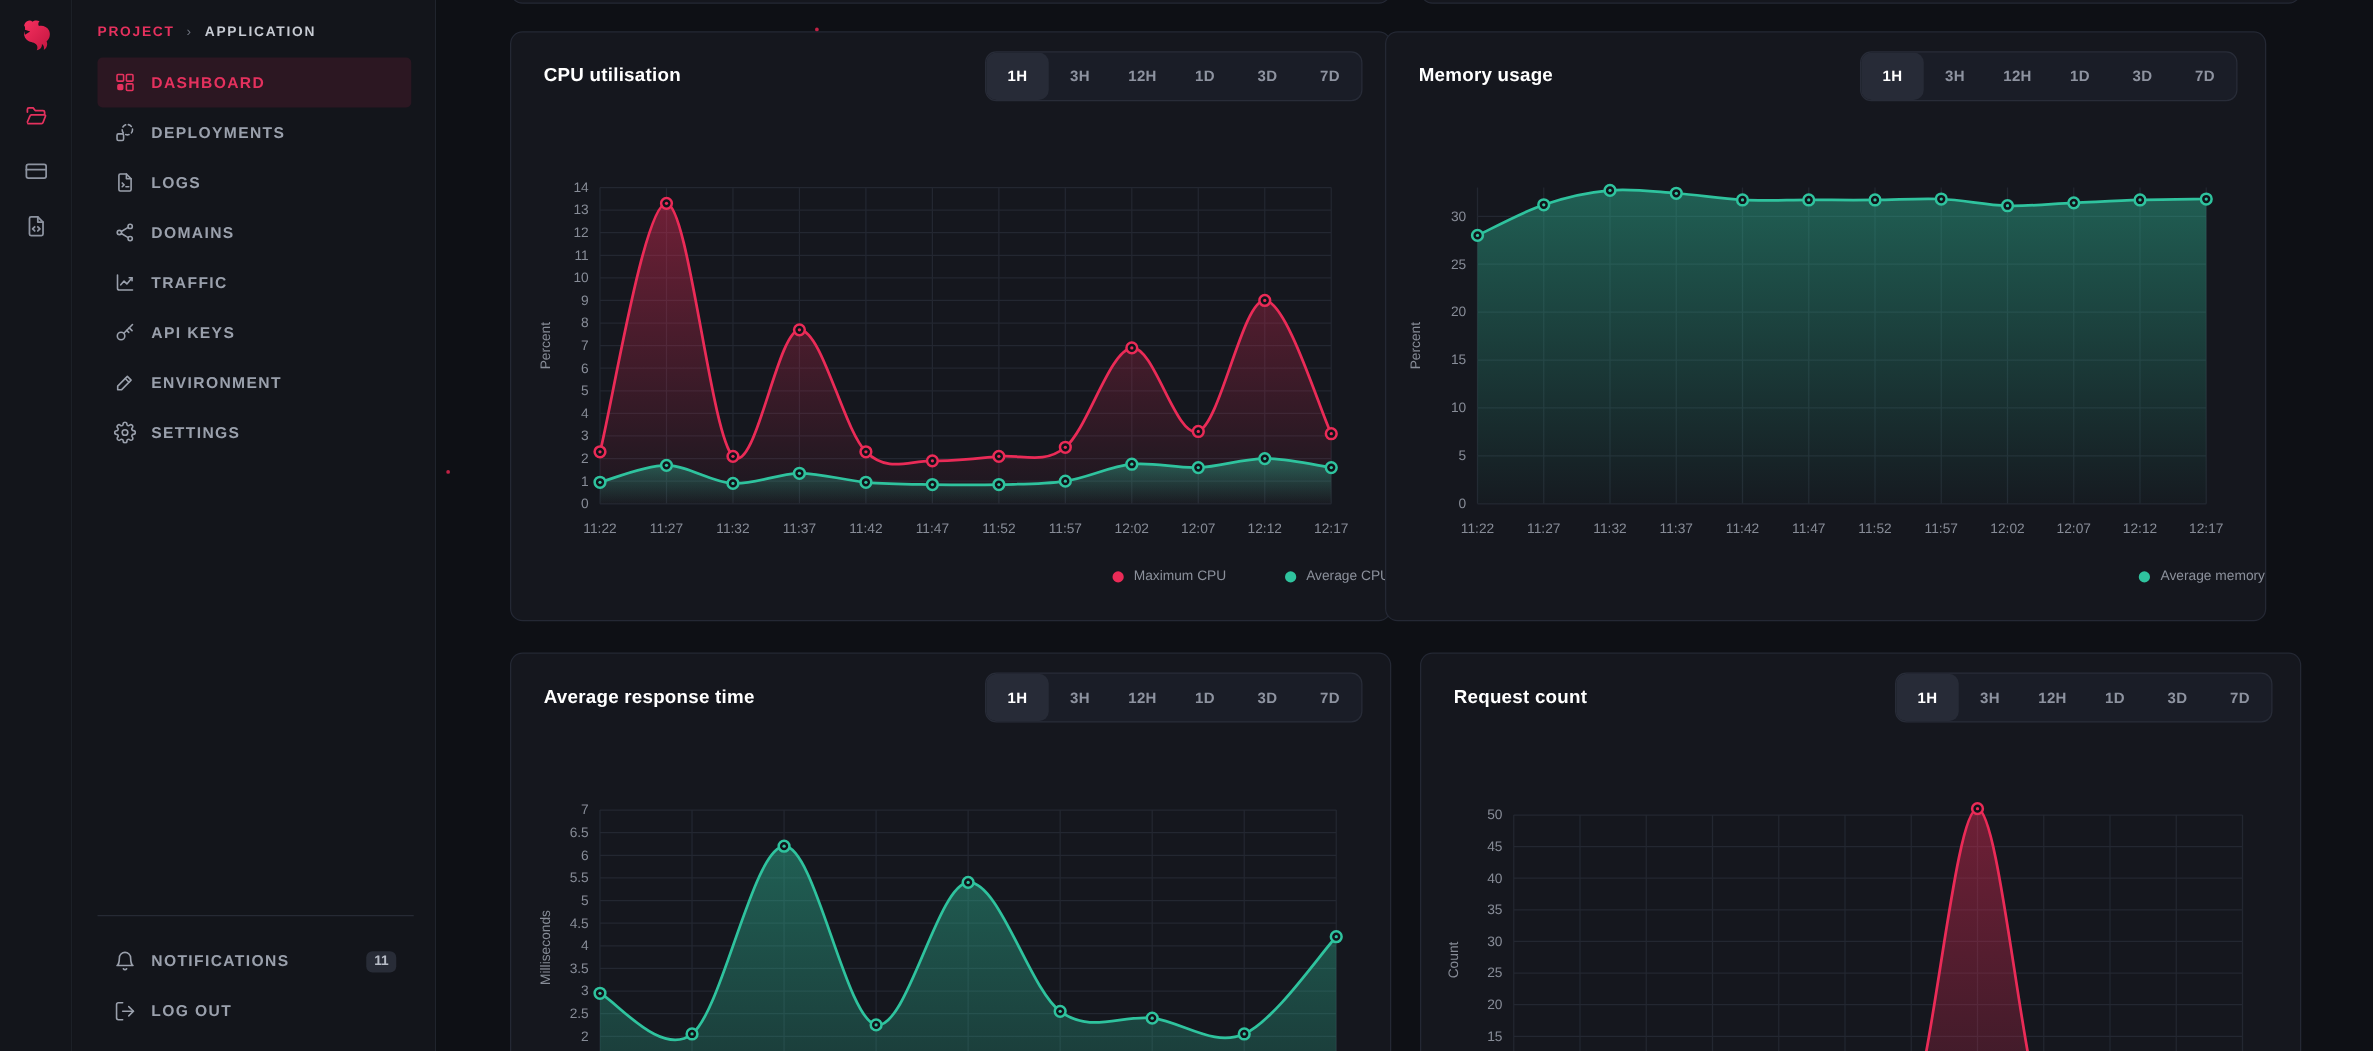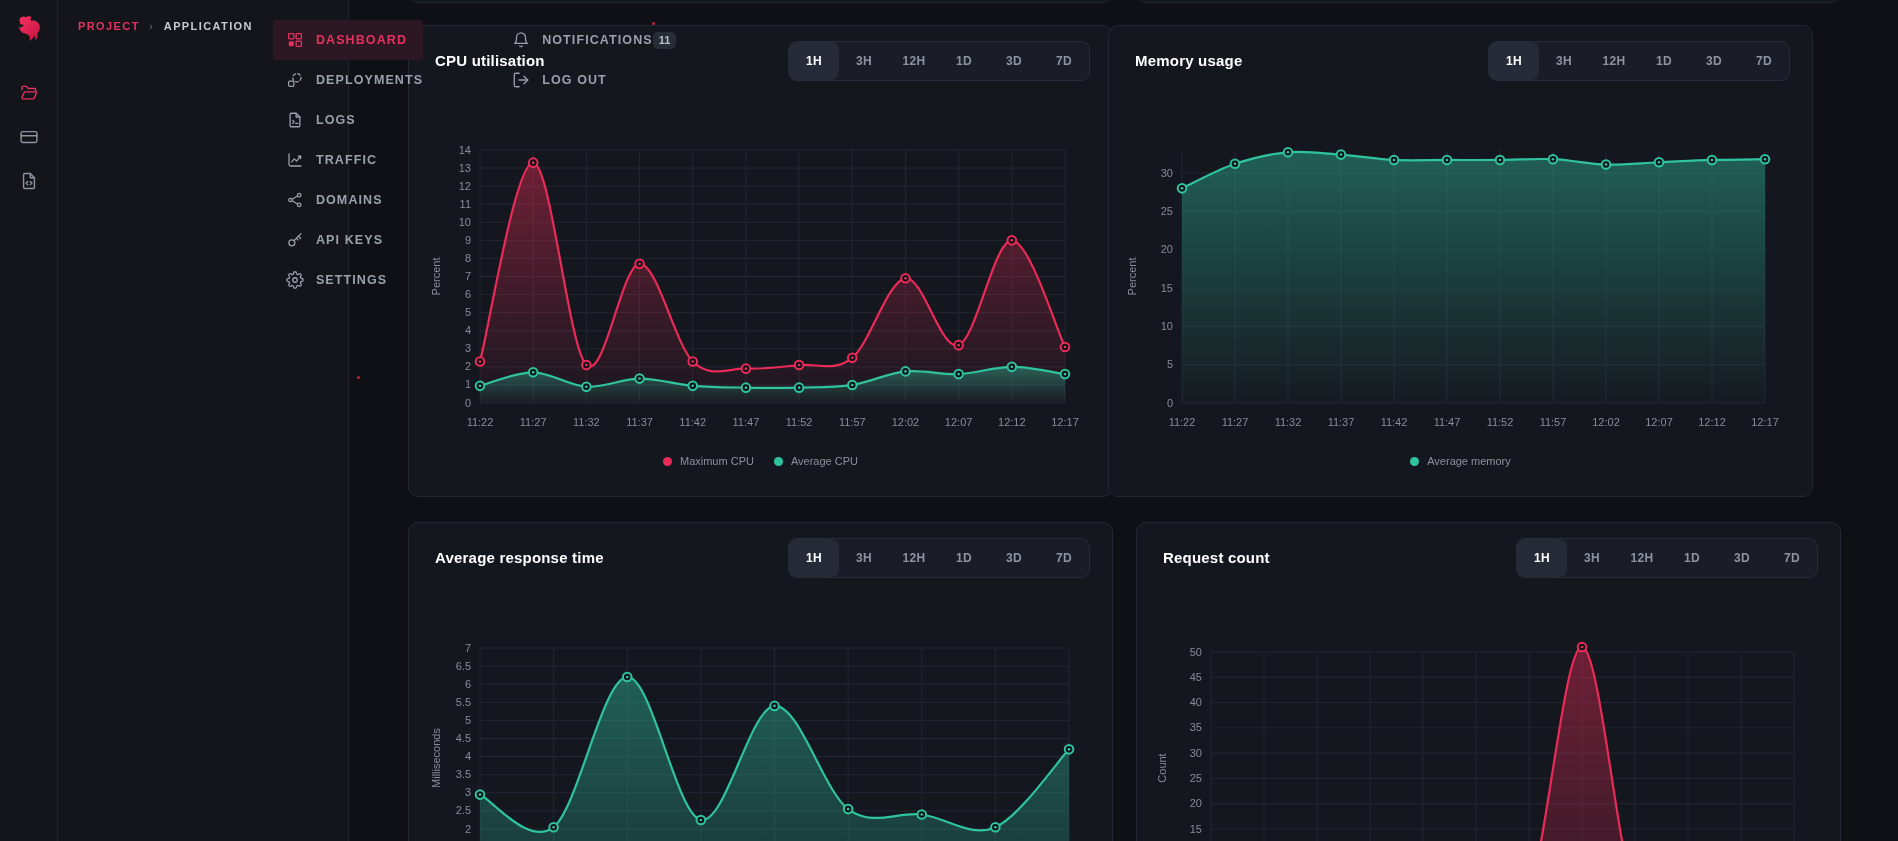--- a/index.html
+++ b/index.html
@@ -11,21 +11,21 @@
   .rail{position:fixed;left:0;top:0;bottom:0;width:58px;background:#13151b;border-right:1px solid #20242d;
     display:flex;flex-direction:column;align-items:center;padding-top:14px;z-index:5;}
   .rail .logo{width:30px;height:30px;margin-bottom:34px;cursor:pointer;}
   .rail-item{width:34px;height:34px;margin-bottom:10px;display:flex;align-items:center;justify-content:center;
     color:#8d93a0;cursor:pointer;border-radius:8px;}
   .rail-item.active{color:#e5315e;}
   .rail-item svg{width:20px;height:20px;}
 
   
   .sidebar{position:fixed;left:58px;top:0;bottom:0;width:291px;background:#13151b;border-right:1px solid #20242d;
-    display:flex;flex-direction:row;padding-top:20px;z-index:5;}
+    display:flex;flex-direction:column;padding-top:20px;z-index:5;}
   .breadcrumb{padding:0 0 14px 20px;font-size:11px;letter-spacing:1.4px;font-weight:700;white-space:nowrap;}
   .breadcrumb .bc-project{color:#e5315e;cursor:pointer;}
   .breadcrumb .bc-sep{color:#6d727e;margin:0 5px;font-weight:400;}
   .breadcrumb .bc-app{color:#c6cad2;font-weight:600;cursor:pointer;}
   .nav{list-style:none;margin:0;padding:0 19px 0 20px;}
   .nav-item{height:40px;display:flex;align-items:center;border-radius:4px;color:#9aa0ac;cursor:pointer;
     padding-left:13px;margin-bottom:0;}
   .nav-item .nicon{width:18px;height:18px;display:flex;align-items:center;justify-content:center;margin-right:12px;flex:0 0 18px;}
   .nav-item .nicon svg{width:18px;height:18px;}
   .nav-item .nlabel{font-size:12.5px;font-weight:600;letter-spacing:1.1px;}
@@ -42,21 +42,21 @@
   .card-frag{position:absolute;width:705px;height:41px;top:-38px;background:#15171e;border:1px solid #242834;border-radius:10px;}
   .card-head{position:absolute;left:0;top:0;right:0;height:70px;}
   .card-title{position:absolute;left:26px;top:26px;margin:0;font-size:15px;font-weight:700;color:#fff;letter-spacing:.2px;}
   .range-group{position:absolute;right:22px;top:15px;height:40px;display:flex;background:#1a1d27;
     border:1px solid #282c38;border-radius:9px;overflow:hidden;}
   .range-btn{width:50px;height:38px;border:none;background:transparent;color:#8e93a0;font-size:12px;font-weight:600;
     font-family:"Liberation Sans",sans-serif;cursor:pointer;letter-spacing:.3px;}
   .range-btn.active{background:#272b37;color:#fff;font-weight:700;border-radius:8px;}
   .chart{position:absolute;left:0;top:0;width:705px;display:block;}
   .chart text{font-family:"Liberation Sans",sans-serif;font-size:11px;fill:#878c97;}
-  .legend{position:absolute;left:0;top:429px;width:100%;display:flex;justify-content:center;gap:20px;}
+  .legend{position:absolute;left:0;top:429px;width:100%;display:flex;justify-content:flex-end;gap:47px;}
   .legend-item{display:flex;align-items:center;gap:8px;color:#8b909b;font-size:11px;}
   .legend-dot{width:9px;height:9px;border-radius:50%;}
   .speck{position:absolute;width:3px;height:3px;border-radius:50%;background:#c22245;}
 </style>
 </head>
 <body>
 
 <aside class="rail">
   <div class="logo">
     <svg viewBox="0 0 40 40" width="30" height="30">
@@ -128,48 +128,57 @@
             <path d="M13.5 3v5h5"></path>
             <path d="M9 12.5l2 2-2 2"></path>
             <path d="M13 16.5h3"></path>
           </svg>
         </span>
         <span class="nlabel">LOGS</span>
       </li>
       <li class="nav-item">
         <span class="nicon">
           <svg viewBox="0 0 24 24" fill="none" stroke="currentColor" stroke-width="1.7" stroke-linecap="round" stroke-linejoin="round">
-            <path d="M4 4v14a2 2 0 0 0 2 2h14"></path>
-            <path d="M7.5 14.5l3.5-4 3 3 5.5-6.5"></path>
-            <path d="M16.5 7h3v3"></path>
-          </svg>
-        </span>
-        <span class="nlabel">TRAFFIC</span>
-      </li>
-      <li class="nav-item">
-        <span class="nicon">
-          <svg viewBox="0 0 24 24" fill="none" stroke="currentColor" stroke-width="1.7" stroke-linecap="round" stroke-linejoin="round">
             <circle cx="6" cy="12" r="2.3"></circle>
             <circle cx="17.5" cy="5.5" r="2.3"></circle>
             <circle cx="17.5" cy="18.5" r="2.3"></circle>
             <path d="M8.1 10.9l7.3-4.3M8.1 13.1l7.3 4.3"></path>
           </svg>
         </span>
         <span class="nlabel">DOMAINS</span>
       </li>
       <li class="nav-item">
         <span class="nicon">
           <svg viewBox="0 0 24 24" fill="none" stroke="currentColor" stroke-width="1.7" stroke-linecap="round" stroke-linejoin="round">
+            <path d="M4 4v14a2 2 0 0 0 2 2h14"></path>
+            <path d="M7.5 14.5l3.5-4 3 3 5.5-6.5"></path>
+            <path d="M16.5 7h3v3"></path>
+          </svg>
+        </span>
+        <span class="nlabel">TRAFFIC</span>
+      </li>
+      <li class="nav-item">
+        <span class="nicon">
+          <svg viewBox="0 0 24 24" fill="none" stroke="currentColor" stroke-width="1.7" stroke-linecap="round" stroke-linejoin="round">
             <circle cx="7.8" cy="15.8" r="4"></circle>
             <path d="M10.8 12.8L20 3.5"></path>
             <path d="M16.5 7l3 3"></path>
             <path d="M13.8 9.7l2.2 2.2"></path>
           </svg>
         </span>
         <span class="nlabel">API KEYS</span>
+      </li>
+      <li class="nav-item">
+        <span class="nicon">
+          <svg viewBox="0 0 24 24" fill="none" stroke="currentColor" stroke-width="1.7" stroke-linecap="round" stroke-linejoin="round">
+            <path d="M14.5 5.5l4 4L8.2 19.8H4.2v-4z"></path>
+            <path d="M12.3 7.7l4 4"></path>
+          </svg>
+        </span>
+        <span class="nlabel">ENVIRONMENT</span>
       </li>
       <li class="nav-item">
         <span class="nicon">
           <svg viewBox="0 0 24 24" fill="none" stroke="currentColor" stroke-width="1.7" stroke-linecap="round" stroke-linejoin="round">
             <circle cx="12" cy="12" r="3"></circle>
             <path d="M19.4 15a1.65 1.65 0 0 0 .33 1.82l.06.06a2 2 0 1 1-2.83 2.83l-.06-.06a1.65 1.65 0 0 0-1.82-.33 1.65 1.65 0 0 0-1 1.51V21a2 2 0 1 1-4 0v-.09A1.65 1.65 0 0 0 9 19.4a1.65 1.65 0 0 0-1.82.33l-.06.06a2 2 0 1 1-2.83-2.83l.06-.06a1.65 1.65 0 0 0 .33-1.82 1.65 1.65 0 0 0-1.51-1H3a2 2 0 1 1 0-4h.09A1.65 1.65 0 0 0 4.6 9a1.65 1.65 0 0 0-.33-1.82l-.06-.06a2 2 0 1 1 2.83-2.83l.06.06a1.65 1.65 0 0 0 1.82.33H9a1.65 1.65 0 0 0 1-1.51V3a2 2 0 1 1 4 0v.09a1.65 1.65 0 0 0 1 1.51 1.65 1.65 0 0 0 1.82-.33l.06-.06a2 2 0 1 1 2.83 2.83l-.06.06a1.65 1.65 0 0 0-.33 1.82V9a1.65 1.65 0 0 0 1.51 1H21a2 2 0 1 1 0 4h-.09a1.65 1.65 0 0 0-1.51 1z"></path>
           </svg>
         </span>
         <span class="nlabel">SETTINGS</span>
       </li>

